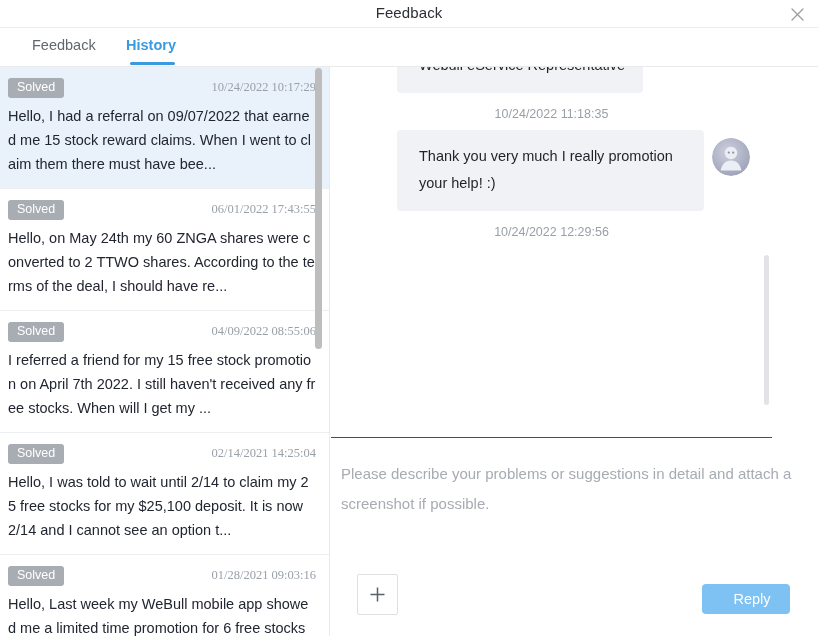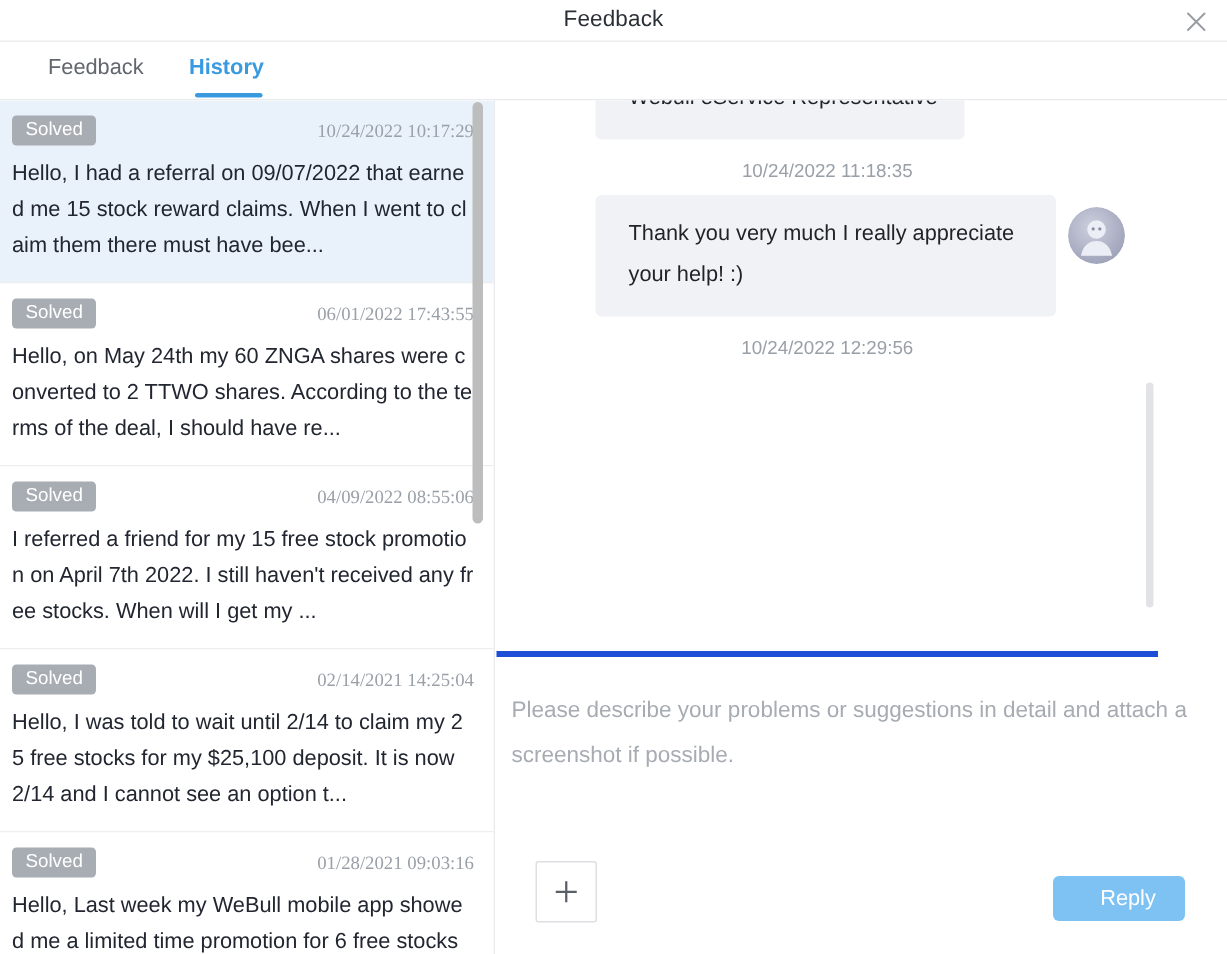--- a/index.html
+++ b/index.html
@@ -171,21 +171,21 @@
     width: 487px;
     height: 569px;
     background: #ffffff;
   }
   .convo-scroll {
     position: absolute;
     top: 0; left: 0;
     width: 441px;
     height: 371px;
     overflow: hidden;
-    border-bottom: 4px solid #1d4ed8;
+    border-bottom: 1px solid #1d4ed8;
   }
   .convo-inner {
     position: relative;
     padding: 0 20px 10px 20px;
   }
 
   .msg-time {
     text-align: center;
     font-size: 12.5px;
     color: #9aa0a8;
@@ -373,21 +373,21 @@
       <div class="convo-scroll">
         <div class="convo-inner">
 
           <div class="msg-row agent bubble-clipped">
             <div class="bubble">Eva
 Webull eService Representative</div>
           </div>
 
           <div class="msg-time">10/24/2022 11:18:35</div>
           <div class="msg-row user">
-            <div class="bubble">Thank you very much I really appreciate your help! :)</div>
+            <div class="bubble">Thank you very much I really promotion your help! :)</div>
             <div class="avatar-user">
               <svg width="38" height="38" viewBox="0 0 38 38" aria-hidden="true">
                 <defs>
                   <radialGradient id="avg" cx="42%" cy="36%" r="72%">
                     <stop offset="0%" stop-color="#cdd0de"></stop>
                     <stop offset="100%" stop-color="#9b9fb6"></stop>
                   </radialGradient>
                 </defs>
                 <circle cx="19" cy="19" r="19" fill="url(#avg)"></circle>
                 <circle cx="19" cy="15" r="6.2" fill="#eceef5"></circle>

